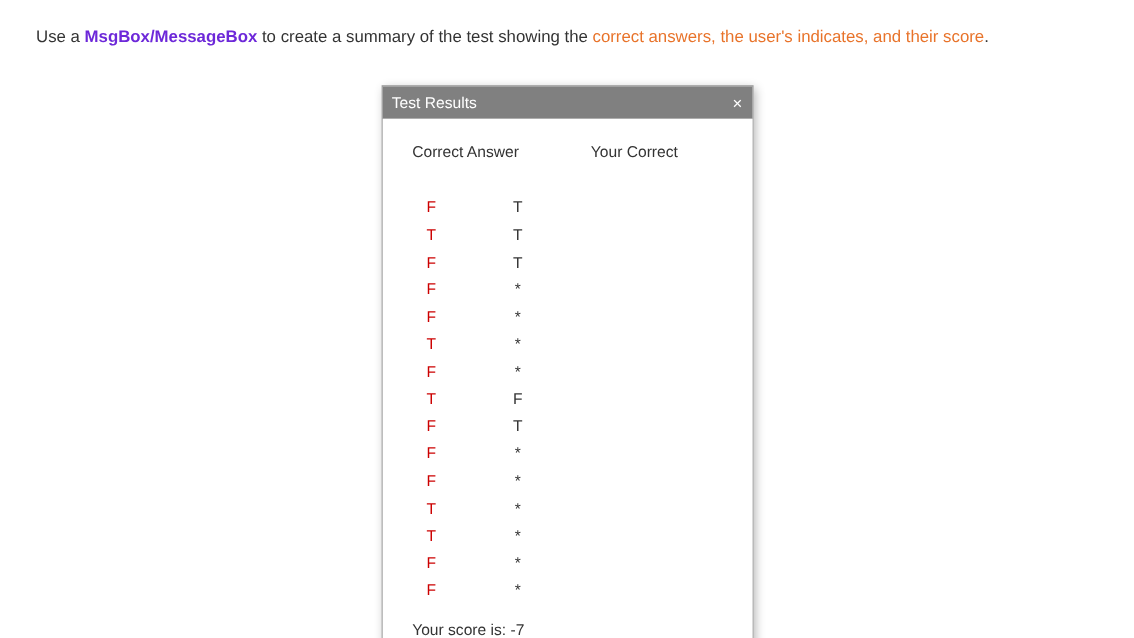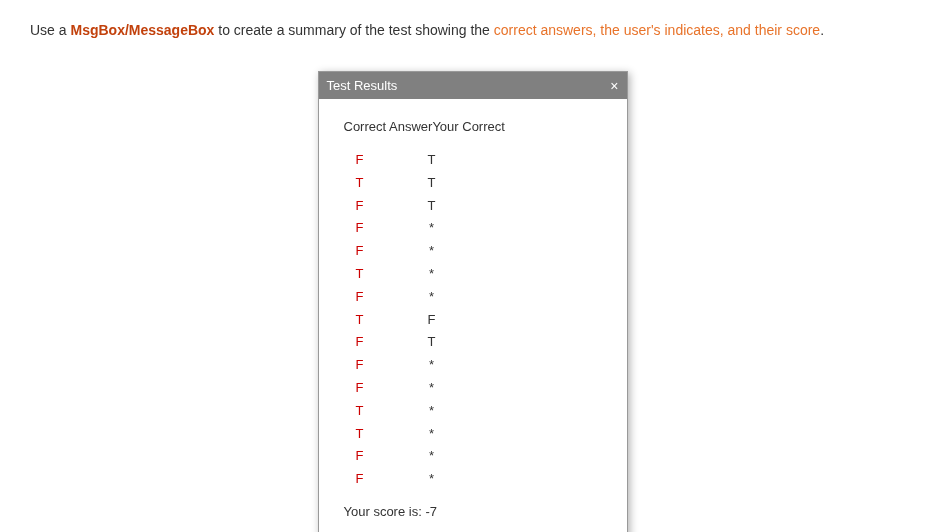--- a/index.html
+++ b/index.html
@@ -12,21 +12,21 @@
       padding: 20px 30px;
     }
     .intro-text {
       font-size: 14px;
       color: #333;
       margin-bottom: 30px;
       line-height: 1.5;
     }
     .intro-text strong {
       font-weight: bold;
-      color: #c2410c;
+      color: #6d28d9;
     }
     .intro-highlight {
       color: #e8732a;
     }
 
     
     .dialog-container {
       display: flex;
       justify-content: center;
       align-items: flex-start;
@@ -62,21 +62,22 @@
       line-height: 1;
     }
 
     .dialog-body {
       padding: 20px 25px;
       background: #fff;
     }
 
     .answers-header {
       display: flex;
-      margin-bottom: 16px;
+      gap: 60px;
+      margin-bottom: 29px;
     }
 
     .col-header {
       font-size: 13px;
       color: #333;
     }
 
     .answers-table {
       display: flex;
       gap: 60px;

